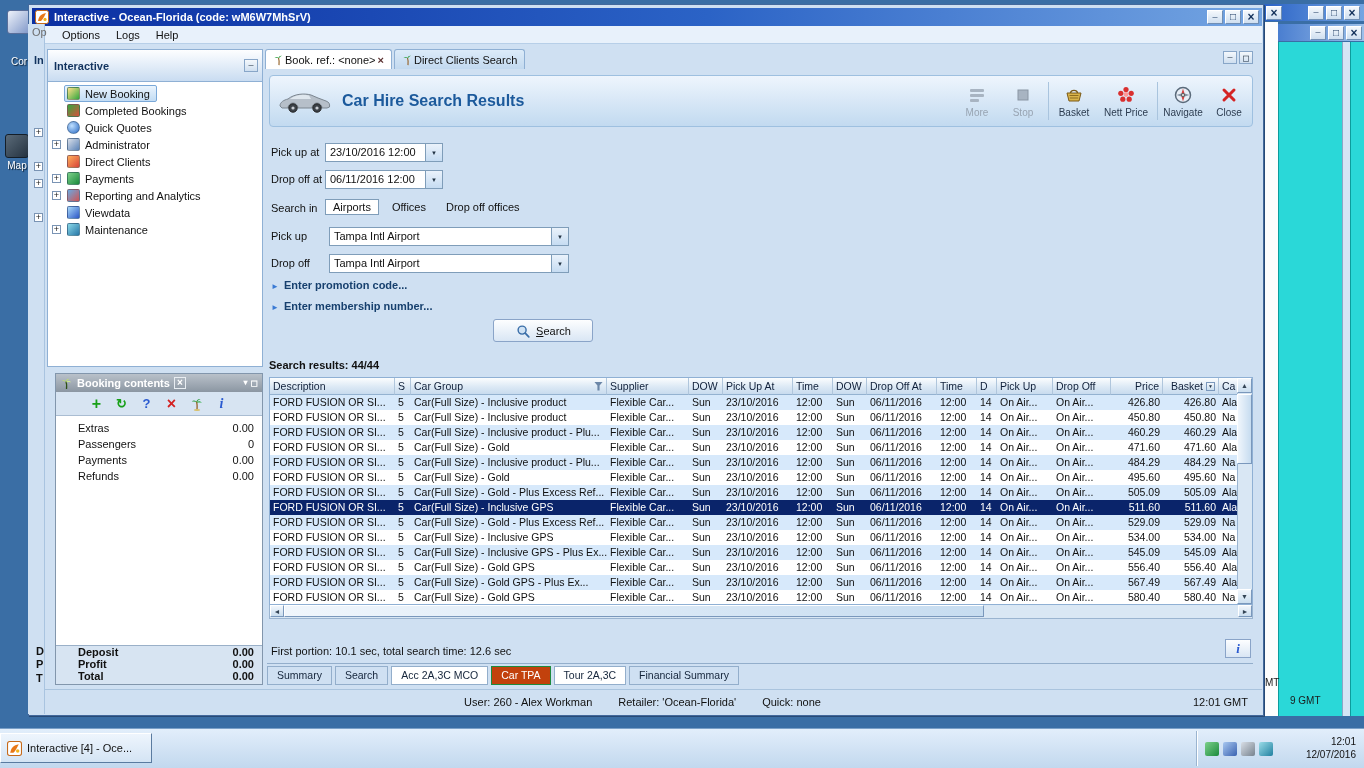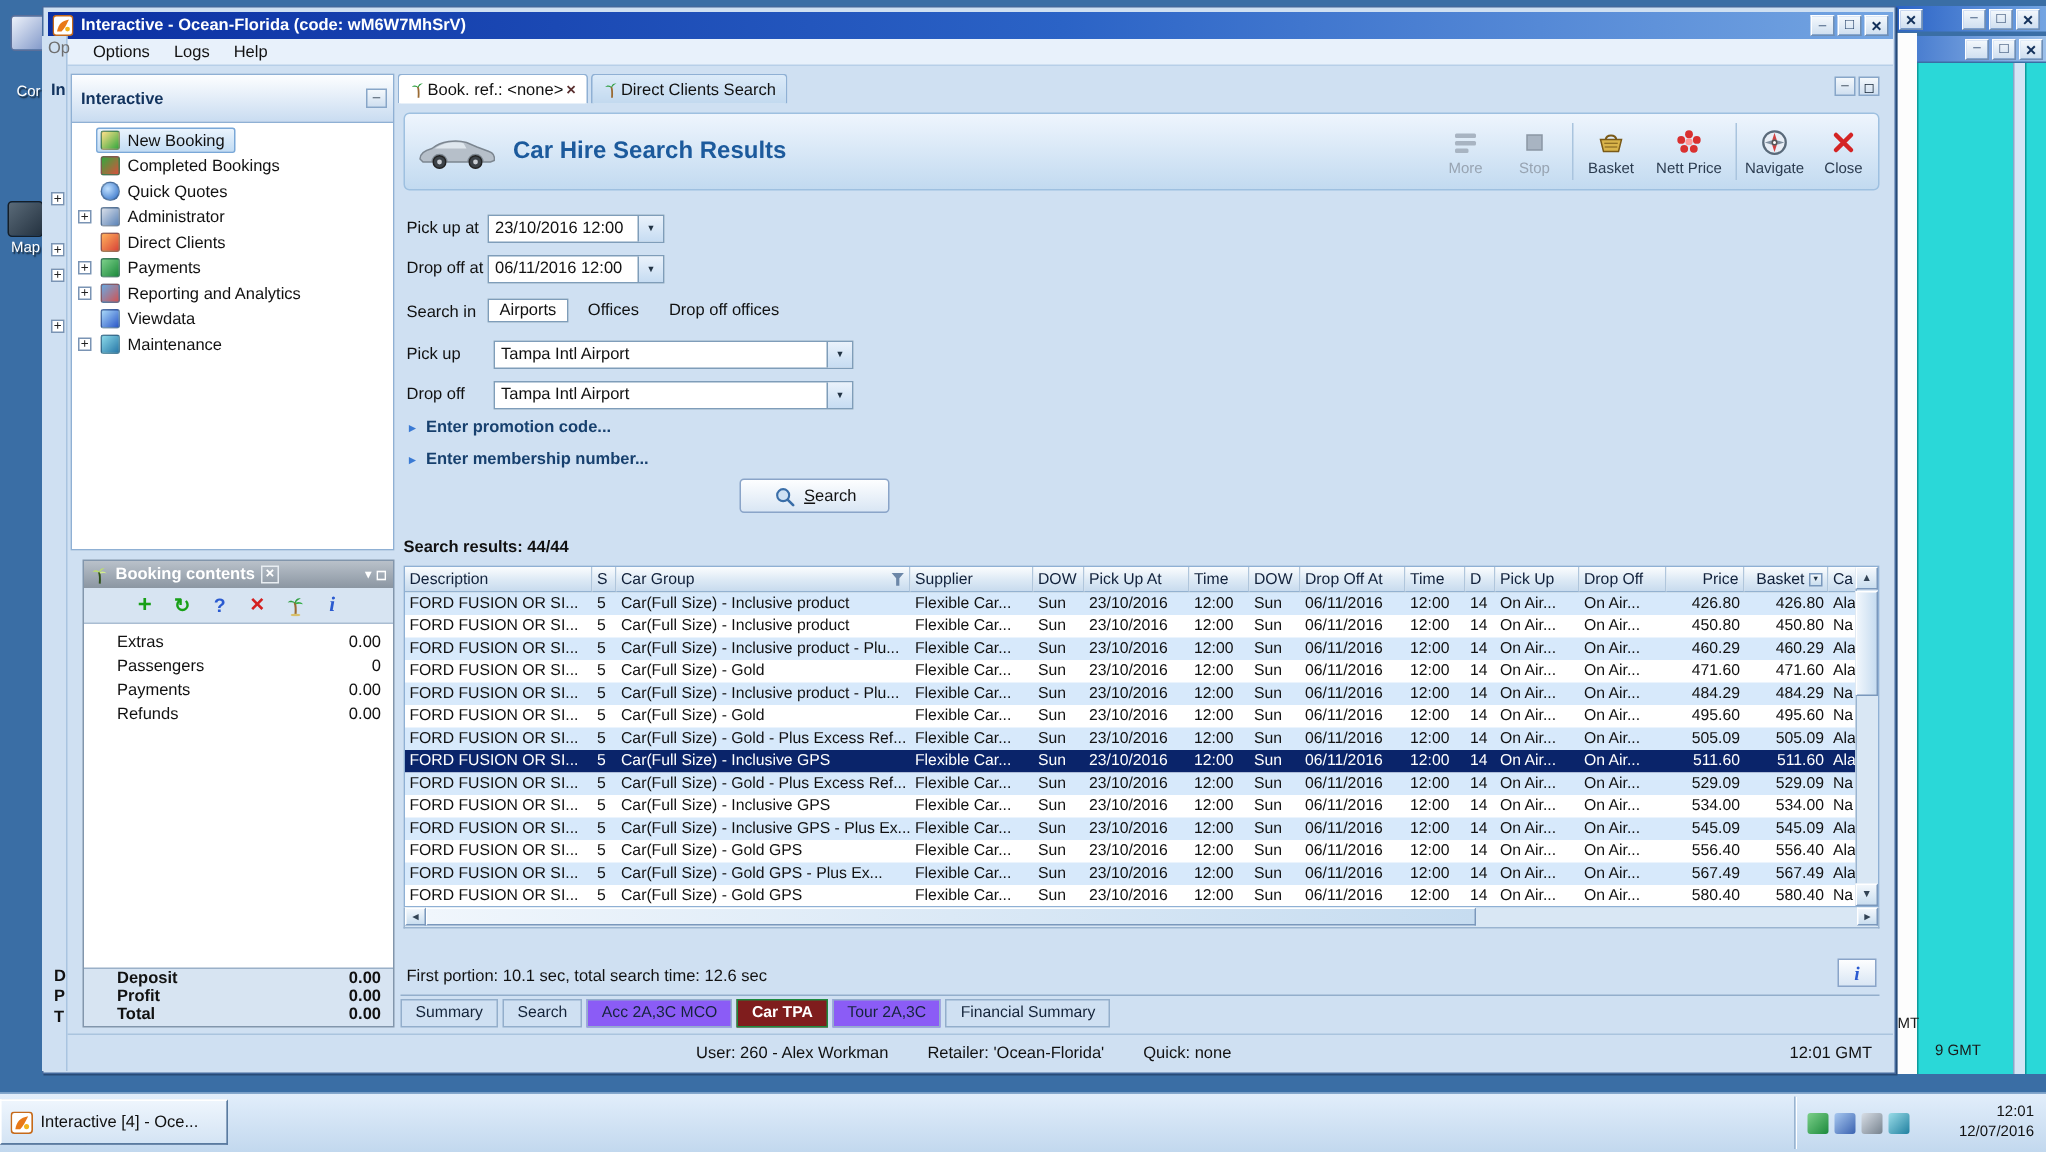--- a/index.html
+++ b/index.html
@@ -114,22 +114,22 @@
 .sthumb{position:absolute;background:linear-gradient(90deg,#f0f6fc,#c6dcf0);border:1px solid;border-color:#fff #7a98bc #7a98bc #fff}
 .hscroll{position:absolute;left:4px;top:556px;width:984px;height:14px;background:#d9e7f4;border:1px solid #9ab4d0;border-top:none}
 .hsb{width:14px;height:12px;font-size:7px}
 
 .statusline{position:absolute;left:6px;top:592px;width:980px;height:20px;display:flex;align-items:center}
 .infobtn{position:absolute;right:6px;top:590px;width:26px;height:19px;background:linear-gradient(#fdfeff,#d9e6f4);border:1px solid #8aa4c8;display:flex;align-items:center;justify-content:center}
 .infobtn::before{content:"i";color:#2a5ad0;font-family:"Liberation Serif",serif;font-style:italic;font-weight:bold;font-size:13px}
 
 .bottomtabs{position:absolute;left:2px;top:614px;width:986px;display:flex;gap:3px;border-top:1px solid #93aecb;padding-top:2px}
 .btab{border:1px solid #93aecb;padding:2px 9px 3px;font-size:10.5px;background:transparent;color:#14243a;white-space:nowrap}
-.btab.c-yellow{background:#8b5cf6}
-.btab.c-green{background:#7f1d1d;color:#fff;font-weight:bold;border-color:#1d8a3e}
+.btab.c-yellow{background:#ffffff}
+.btab.c-green{background:#c2410c;color:#fff;font-weight:normal;border-color:#1d8a3e}
 
 
 .statusbar{position:absolute;left:3px;top:684px;width:1230px;height:24px;border-top:1px solid #aac4de;display:flex;align-items:center}
 .sgroup{flex:1;display:flex;justify-content:center;gap:26px;padding-left:60px}
 .stime{margin-right:14px}
 
 
 .whitestrip{position:absolute;left:1264px;top:22px;width:14px;height:694px;background:#fdfdfd;border-left:1px solid #98b4d0}
 .cyan1{position:absolute;left:1278px;top:42px;width:64px;height:674px;background:#2ad8d8;border-left:1px solid #0d9c9c}
 .midstrip{position:absolute;left:1342px;top:42px;width:8px;height:674px;background:#d4e5f5;border-left:1px solid #8aa6c8}

